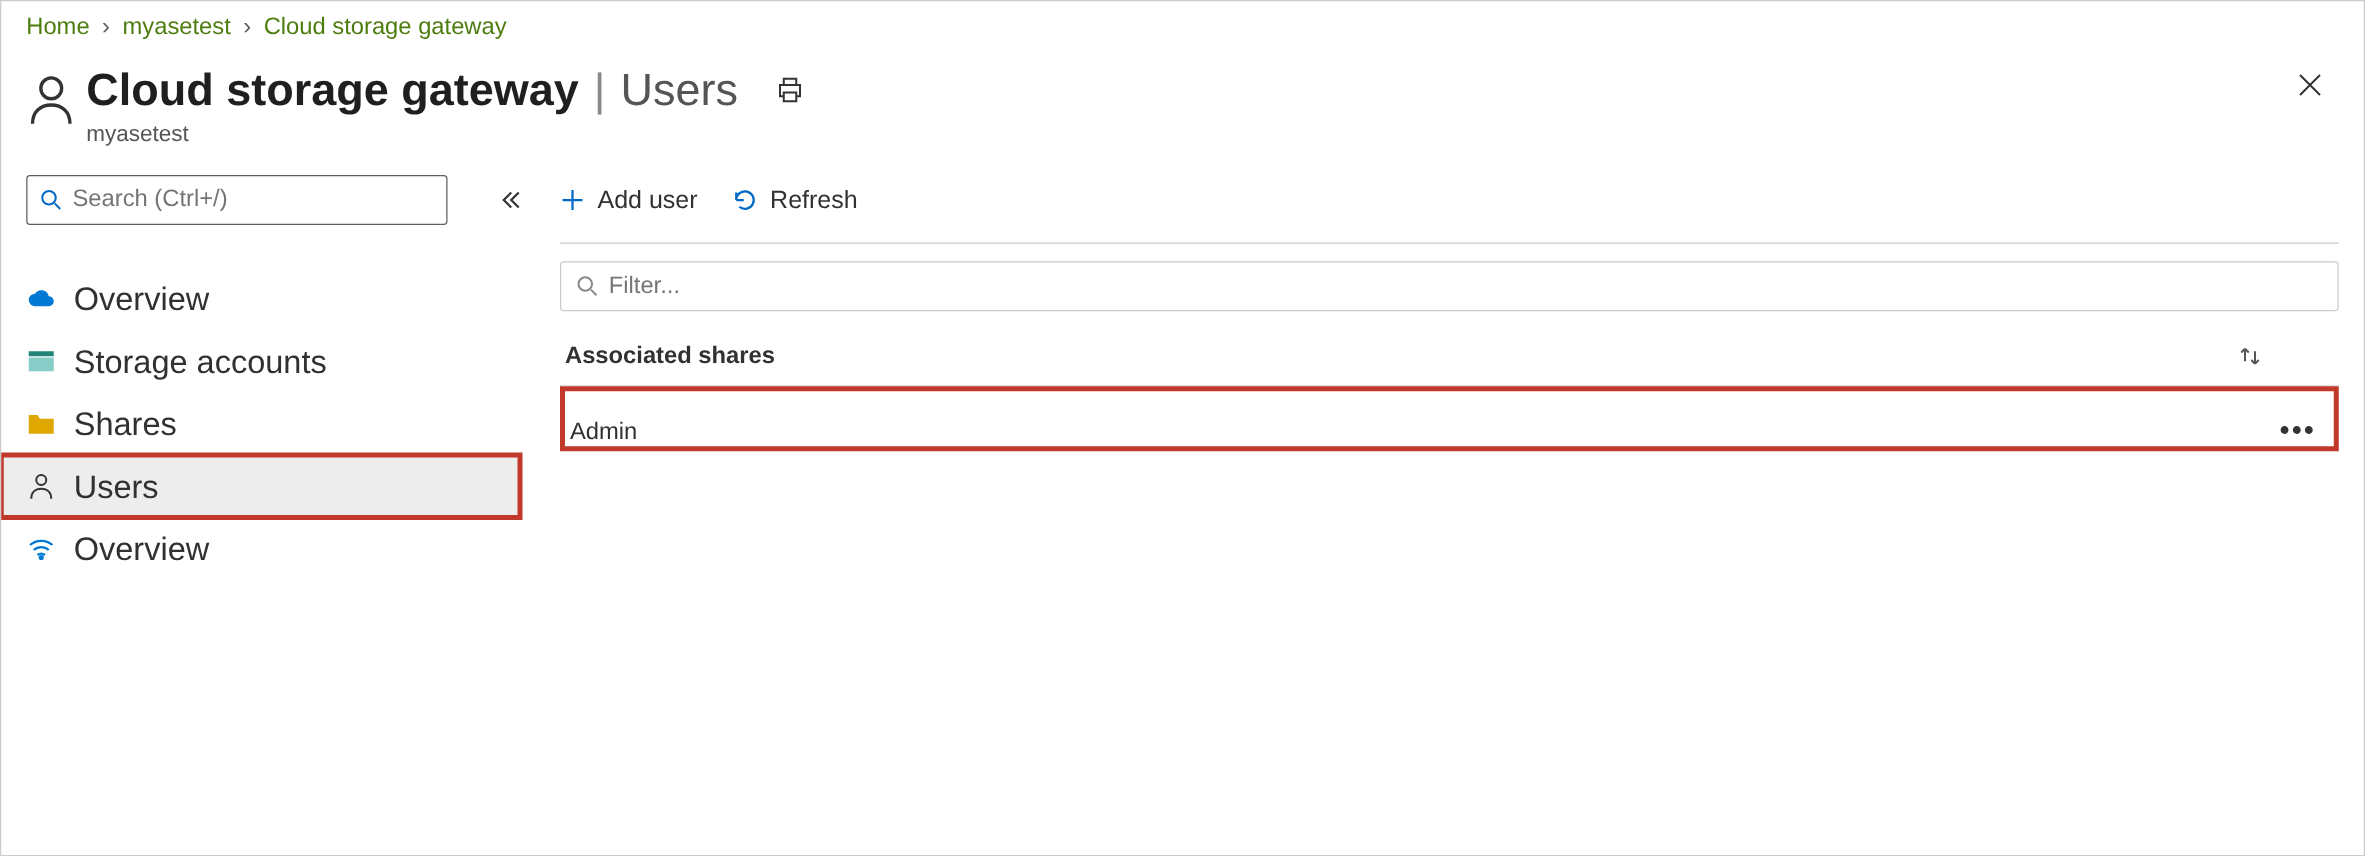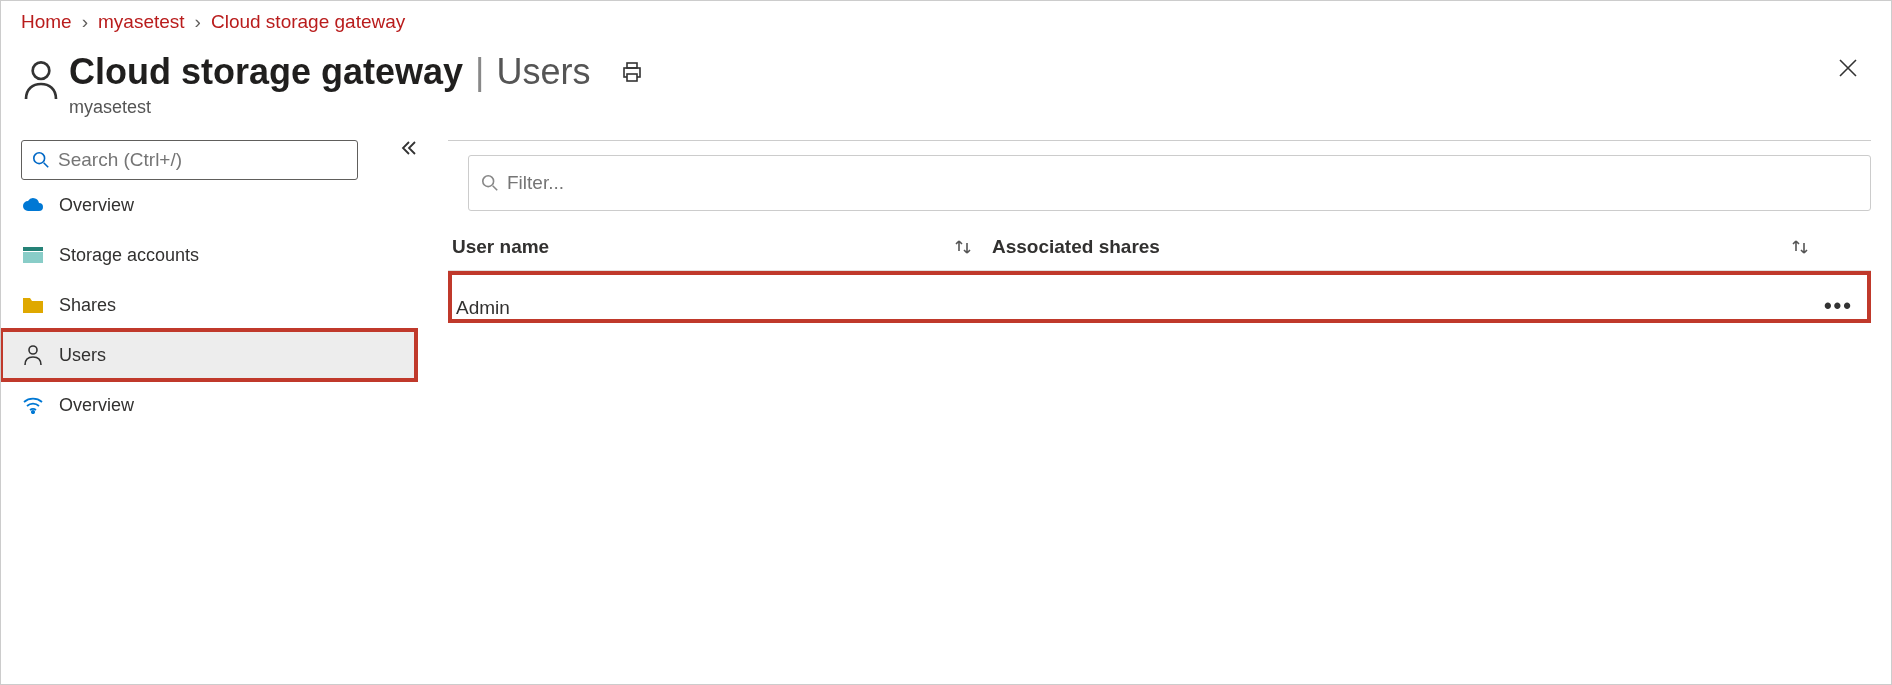--- a/index.html
+++ b/index.html
@@ -1,52 +1,52 @@
 <!DOCTYPE html>
 <html><head>
 <meta charset="utf-8">
 <style>
   * { box-sizing: border-box; margin: 0; padding: 0; }
   body { font-family: "Segoe UI", Arial, sans-serif; font-size: 18px; color: #323130; background: #fff; width: 1892px; height: 685px; border: 1px solid #ccc; position: relative; }
   
   .breadcrumb { display: flex; align-items: center; gap: 10px; padding: 10px 20px; font-size: 19px; }
-  .breadcrumb a { color: #b91c1c; text-decoration: none; cursor: pointer; }
+  .breadcrumb a { color: #4d7c0f; text-decoration: none; cursor: pointer; }
   .breadcrumb .chev { color: #605e5c; }
   
   .header-row { display: flex; align-items: flex-start; padding: 8px 20px 10px 20px; position: relative; }
   .header-icon { width: 48px; flex-shrink: 0; padding-top: 6px; }
   .header-text { display: flex; flex-direction: column; }
   .title-line { display: flex; align-items: center; gap: 12px; }
   .title-main { font-size: 36px; font-weight: 600; color: #201f1e; }
   .title-sep { font-size: 36px; font-weight: 300; color: #888; }
   .title-sub { font-size: 36px; font-weight: 400; color: #555; }
   .subtitle { font-size: 18px; color: #555; margin-top: 4px; }
   .print-icon { margin-left: 18px; cursor: pointer; color: #333; }
   .close-icon { position: absolute; right: 32px; top: 14px; cursor: pointer; }
   
   .content { display: flex; padding: 12px 20px 0 20px; gap: 32px; }
   
   .sidebar { width: 395px; flex-shrink: 0; }
-  .search-row { display: flex; gap: 42px; margin-bottom: 0; }
+  .search-row { display: flex; align-items: center; gap: 42px; margin-bottom: 34px; }
   .search-box { flex: 1; display: flex; align-items: center; border: 1px solid #605e5c; border-radius: 3px; height: 40px; padding: 0 10px; }
   .search-box input { border: none; outline: none; font-size: 19px; flex: 1; background: transparent; }
   .collapse-chev { cursor: pointer; color: #333; }
   
-  .nav-item { display: flex; align-items: center; height: 50px; padding: 0 10px 0 4px; gap: 14px; cursor: pointer; font-size: 18px; color: #323130; position: relative; margin-left: -20px; padding-left: 20px; width: calc(100% + 20px); text-align: right; }
+  .nav-item { display: flex; align-items: center; height: 50px; padding: 0 10px 0 4px; gap: 14px; cursor: pointer; font-size: 26px; color: #323130; position: relative; margin-left: -20px; padding-left: 20px; width: calc(100% + 20px); text-align: right; }
   .nav-item.active { background: #ededed; }
   .nav-item .icon-slot { width: 24px; display: flex; justify-content: center; }
   .nav-highlight { border: 4px solid #c0392b; position: absolute; inset: -2px; pointer-events: none; }
   
   .main { flex: 1; }
   .toolbar { display: flex; align-items: center; gap: 28px; height: 40px; margin-bottom: 14px; }
   .tool-btn { display: flex; align-items: center; gap: 10px; cursor: pointer; font-size: 20px; color: #323130; }
   .tool-btn .ticon { color: #0068c6; }
   .divider { height: 1px; background: #ccc; margin-bottom: 14px; }
   
-  .filter-box { display: flex; align-items: center; border: 1px solid #ccc; border-radius: 3px; height: 56px; padding: 0 12px; margin-bottom: 12px; margin-left: 20px; }
+  .filter-box { display: flex; align-items: center; border: 1px solid #ccc; border-radius: 3px; height: 40px; padding: 0 12px; margin-bottom: 12px; }
   .filter-box input { border: none; outline: none; font-size: 19px; flex: 1; background: transparent; }
   
   .table-header { display: flex; align-items: center; height: 48px; border-bottom: 1px solid #e1dfdd; padding: 0 12px 0 4px; }
   .col-user { width: 540px; display: flex; align-items: center; justify-content: space-between; padding-right: 20px; }
   .col-shares { flex: 1; display: flex; align-items: center; justify-content: space-between; padding-right: 50px; }
   .th-label { font-weight: 600; font-size: 19px; }
   .sort-icon { color: #555; }
   
   .table-row { display: flex; align-items: flex-end; height: 52px; padding: 0 12px 0 4px; position: relative; border: 4px solid #c0392b; }
   .cell-user { width: 536px; font-size: 19px; }
@@ -157,39 +157,49 @@
         <svg width="22" height="18" viewBox="0 0 22 18" stroke="#0078d4" stroke-width="1.8" fill="none">
             <path d="M2 6a14 14 0 0118 0M5 10a9 9 0 0112 0M8 14a5 5 0 016 0"></path>
             <circle cx="11" cy="16" r="1.2" fill="#0078d4"></circle>
           </svg>
       </span>
       <span>Overview</span>
     </div>
   </aside>
 
   <main class="main">
+    <div class="toolbar">
+      <div class="tool-btn">
+        <span class="ticon">
+          <svg width="20" height="20" viewBox="0 0 20 20" stroke="#0068c6" stroke-width="1.8">
+              <path d="M10 2v16M2 10h16"></path>
+            </svg>
+        </span>
+        <span>Add user</span>
+      </div>
+      <div class="tool-btn">
+        <span class="ticon">
+          <svg width="20" height="20" viewBox="0 0 20 20" stroke="#0068c6" stroke-width="1.8" fill="none">
+              <path d="M3 10a7 7 0 1 1 2.5 5.4M3 10V4M3 10h6"></path>
+            </svg>
+        </span>
+        <span>Refresh</span>
+      </div>
+    </div>
     <div class="divider"></div>
 
     <div class="filter-box">
       <svg width="18" height="18" viewBox="0 0 20 20" stroke="#888" stroke-width="1.8" fill="none">
           <circle cx="8" cy="8" r="6"></circle>
           <path d="M13 13l5 5"></path>
         </svg>
       <input style="margin-left: 8px;" placeholder="Filter...">
     </div>
 
     <div class="table-header">
-      <div class="col-user">
-        <span class="th-label">User name</span>
-        <span class="sort-icon">
-          <svg width="18" height="18" viewBox="0 0 18 18" stroke="#555" stroke-width="1.6" fill="none">
-              <path d="M5 13V3M5 3L2 6M5 3l3 3M13 5v10M13 15l-3-3M13 15l3-3"></path>
-            </svg>
-        </span>
-      </div>
       <div class="col-shares">
         <span class="th-label">Associated shares</span>
         <span class="sort-icon">
           <svg width="18" height="18" viewBox="0 0 18 18" stroke="#555" stroke-width="1.6" fill="none">
               <path d="M5 13V3M5 3L2 6M5 3l3 3M13 5v10M13 15l-3-3M13 15l3-3"></path>
             </svg>
         </span>
       </div>
     </div>
 

